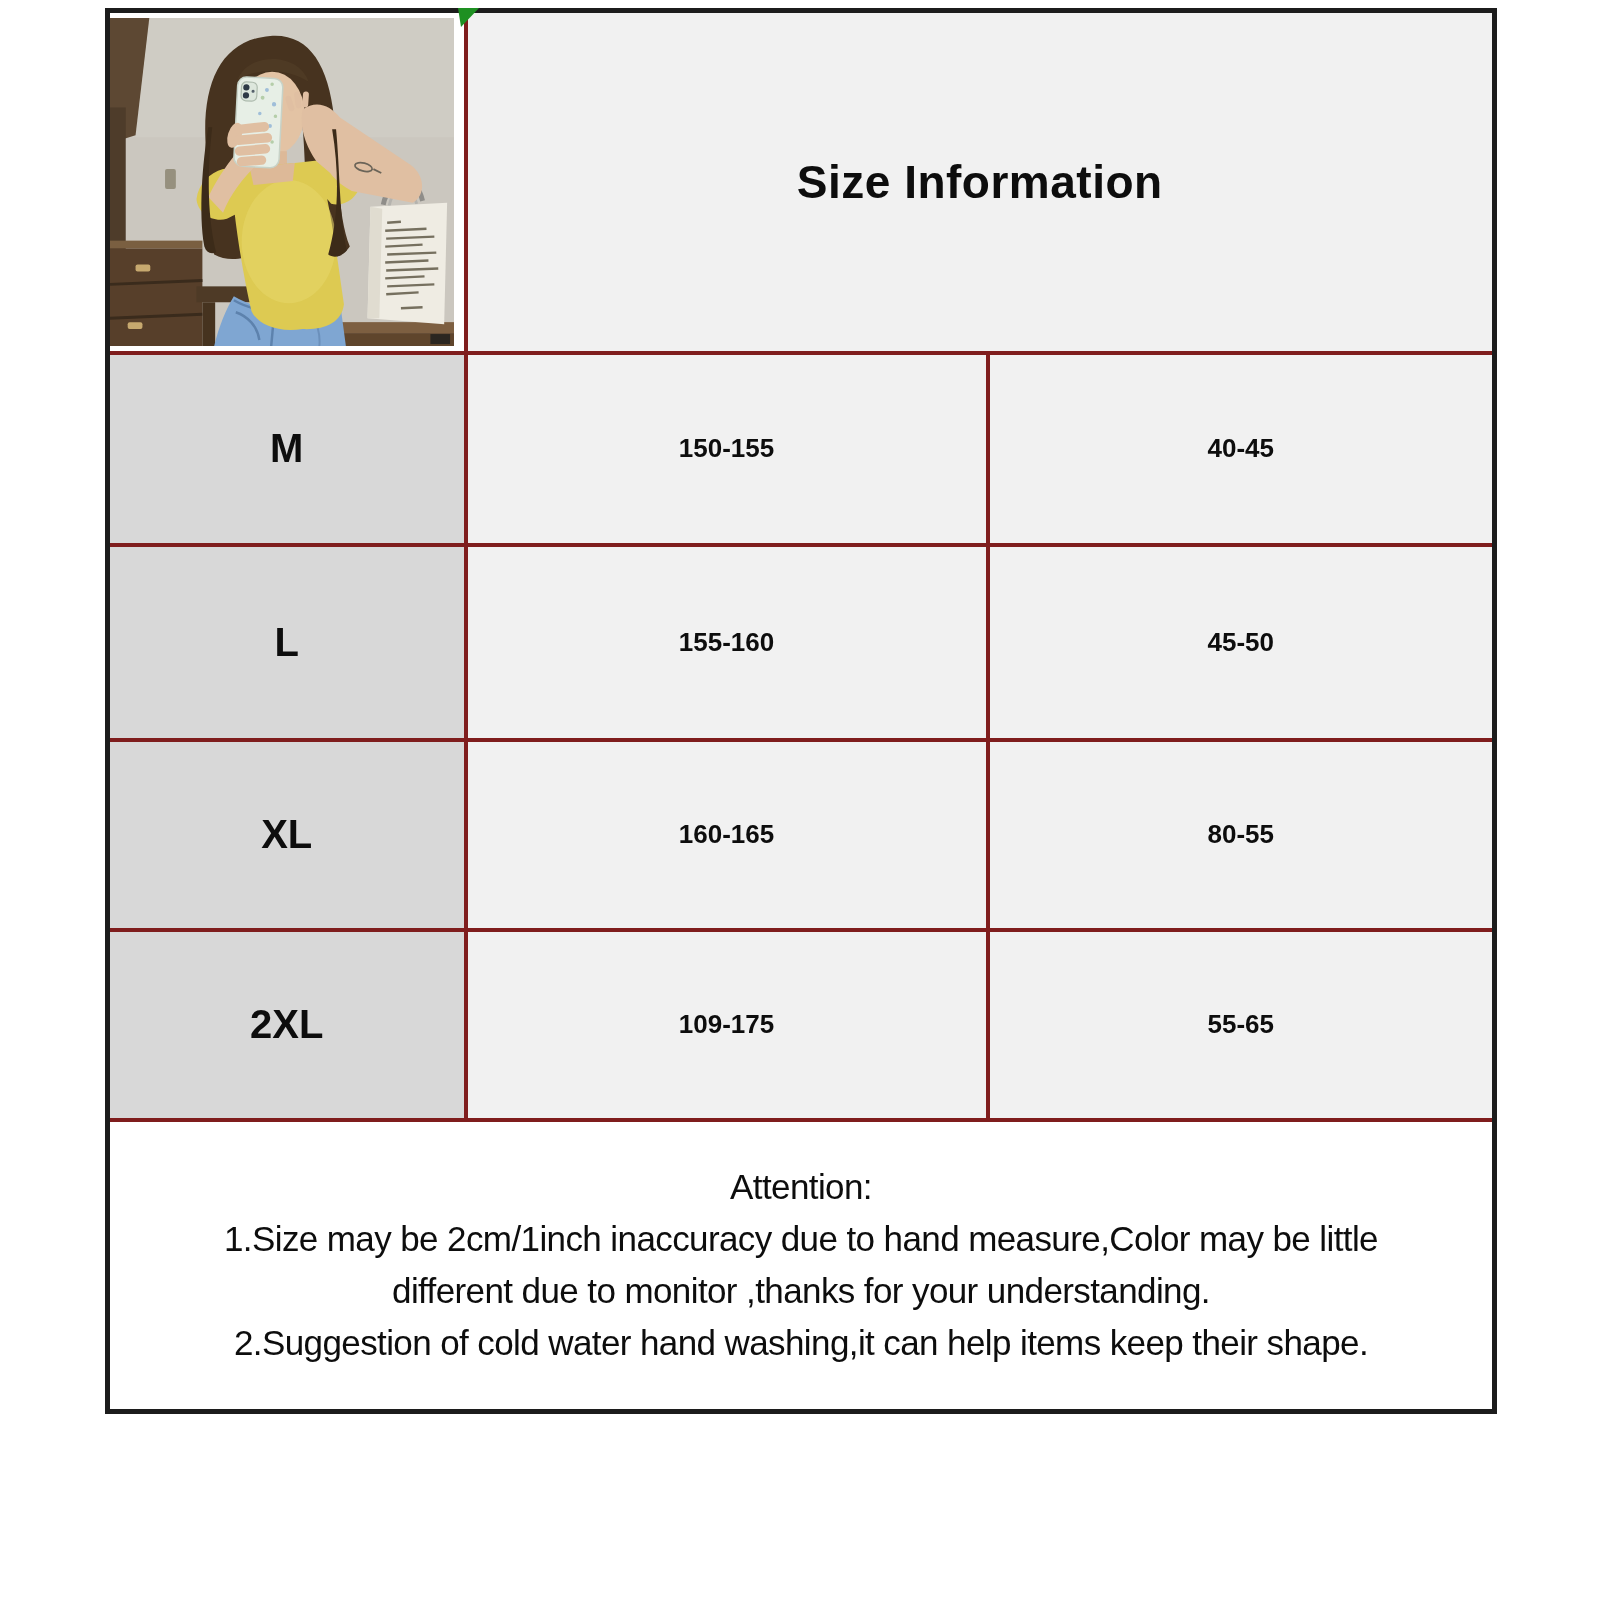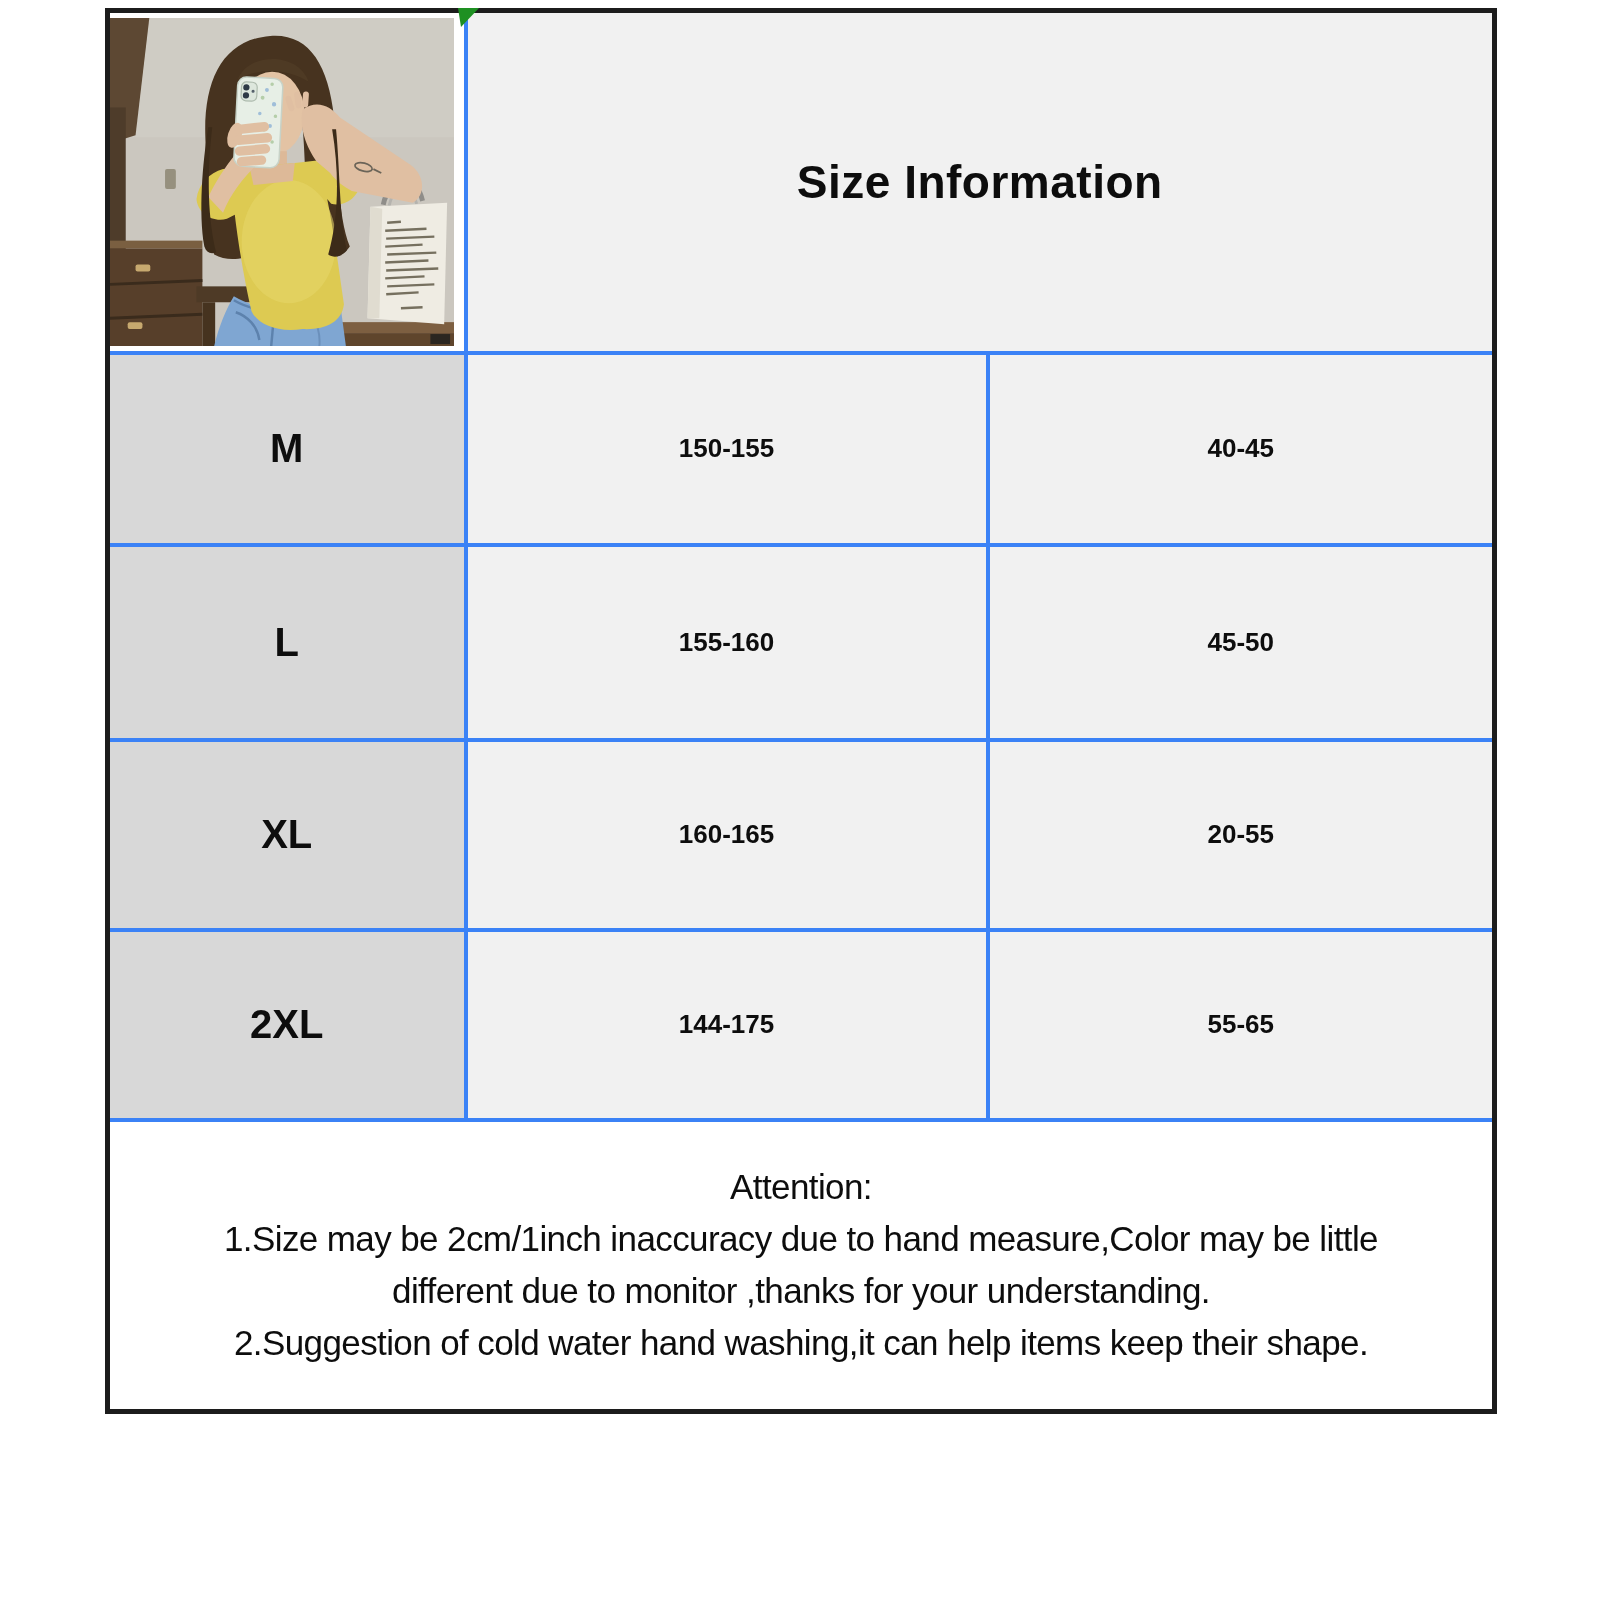--- a/index.html
+++ b/index.html
@@ -21,21 +21,21 @@
     left: 105px;
     top: 8px;
   }
   table.size-table {
     border-collapse: collapse;
     table-layout: fixed;
     width: 1387px;
     border: 5px solid #1c1c1c;
   }
   table.size-table td, table.size-table th {
-    border: 4px solid #3b82f6;
+    border: 4px solid #7f1d1d;
     padding: 0;
     text-align: center;
     vertical-align: middle;
     overflow: hidden;
   }
   .photo-cell {
     background: #ffffff;
     padding: 3px;
   }
   .photo-cell svg { display: block; }
@@ -245,26 +245,26 @@
 
       <tr style="height:195px">
         <td class="rowlabel">L</td>
         <td class="val">155-160</td>
         <td class="val">45-50</td>
       </tr>
 
       <tr style="height:190px">
         <td class="rowlabel">XL</td>
         <td class="val">160-165</td>
-        <td class="val">20-55</td>
+        <td class="val">80-55</td>
       </tr>
 
       <tr style="height:190px">
         <td class="rowlabel">2XL</td>
-        <td class="val">144-175</td>
+        <td class="val">109-175</td>
         <td class="val">55-65</td>
       </tr>
 
       <tr style="height:292px">
         <td class="attn-cell" colspan="3">
           <div class="attn-line">Attention:</div>
           <div class="attn-line">1.Size may be 2cm/1inch inaccuracy due to hand measure,Color may be little</div>
           <div class="attn-line">different due to monitor ,thanks for your understanding.</div>
           <div class="attn-line">2.Suggestion of cold water hand washing,it can help items keep their shape.</div>
         </td>

